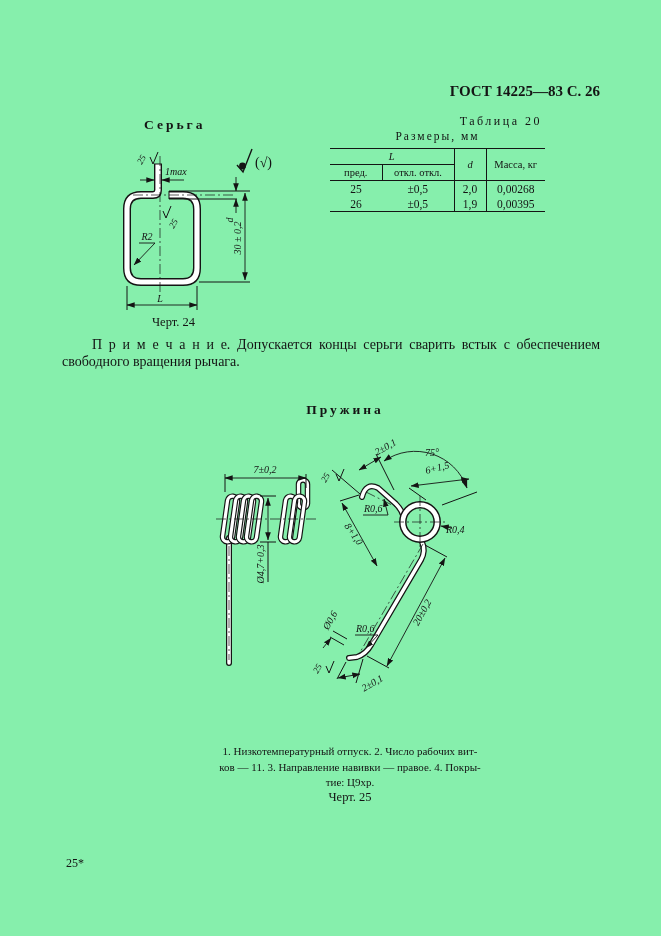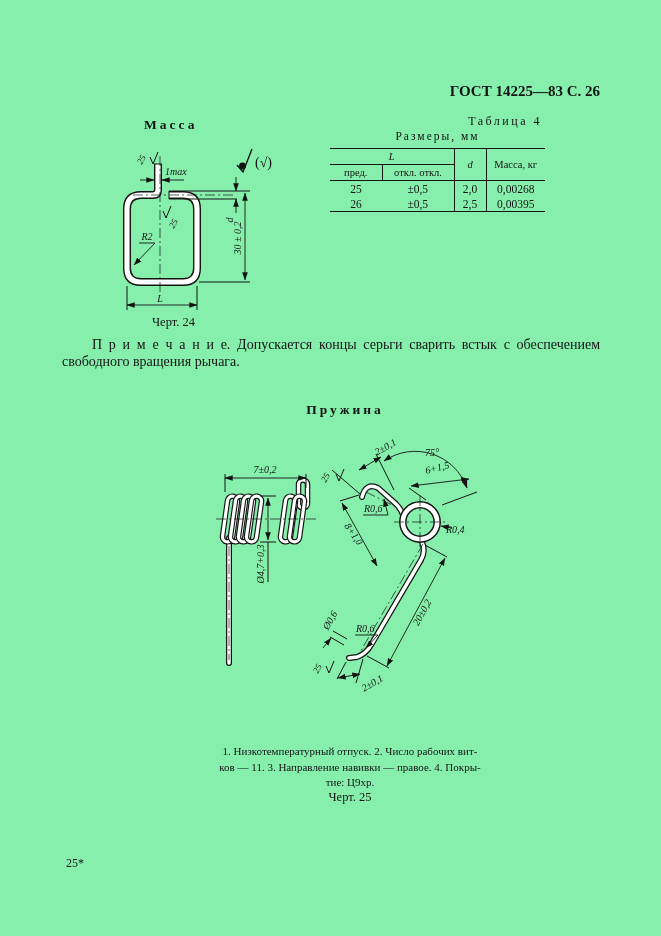--- a/index.html
+++ b/index.html
@@ -38,23 +38,23 @@
   text.sm{font-size:9px;}
   text.fin{font:14px "Liberation Serif",serif;fill:#141414;stroke:none;}
 </style>
 </head>
 <body>
 
 <div class="page">
 
   <div class="abs hdr" style="left:300px;top:83px;width:300px;text-align:right;">ГОСТ 14225—83 С. 26</div>
 
-  <div class="abs sp-title" style="left:144px;top:117px;">Масса</div>
-
-  <div class="abs tcap" style="left:330px;top:114px;width:212px;">Таблица 4</div>
+  <div class="abs sp-title" style="left:144px;top:117px;">Серьга</div>
+
+  <div class="abs tcap" style="left:330px;top:114px;width:212px;">Таблица 20</div>
   <div class="abs tunits" style="left:330px;top:130px;width:215px;">Размеры, мм</div>
 
   <table class="t13 abs" style="left:330px;top:148px;">
     <colgroup>
         <col style="width:52px">
         <col style="width:72px">
         <col style="width:32px">
         <col style="width:59px">
       </colgroup>
     <thead>
@@ -71,21 +71,21 @@
     <tbody>
       <tr>
         <td>25</td>
         <td class="brr" style="border-right:1px solid #141414;">±0,5</td>
         <td class="brr">2,0</td>
         <td>0,00268</td>
       </tr>
       <tr>
         <td>26</td>
         <td class="brr">±0,5</td>
-        <td class="brr">2,5</td>
+        <td class="brr">1,9</td>
         <td>0,00395</td>
       </tr>
     </tbody>
   </table>
 
   <svg class="abs" style="left:103px;top:140px;" width="170" height="175" viewBox="0 0 170 175">
     <defs>
       <marker id="ar1" viewBox="0 0 8 8" refX="7.6" refY="4" markerWidth="9" markerHeight="9" orient="auto-start-reverse">
         <path d="M0,1.2 L8,4 L0,6.8 z" fill="#141414"></path>
       </marker>

